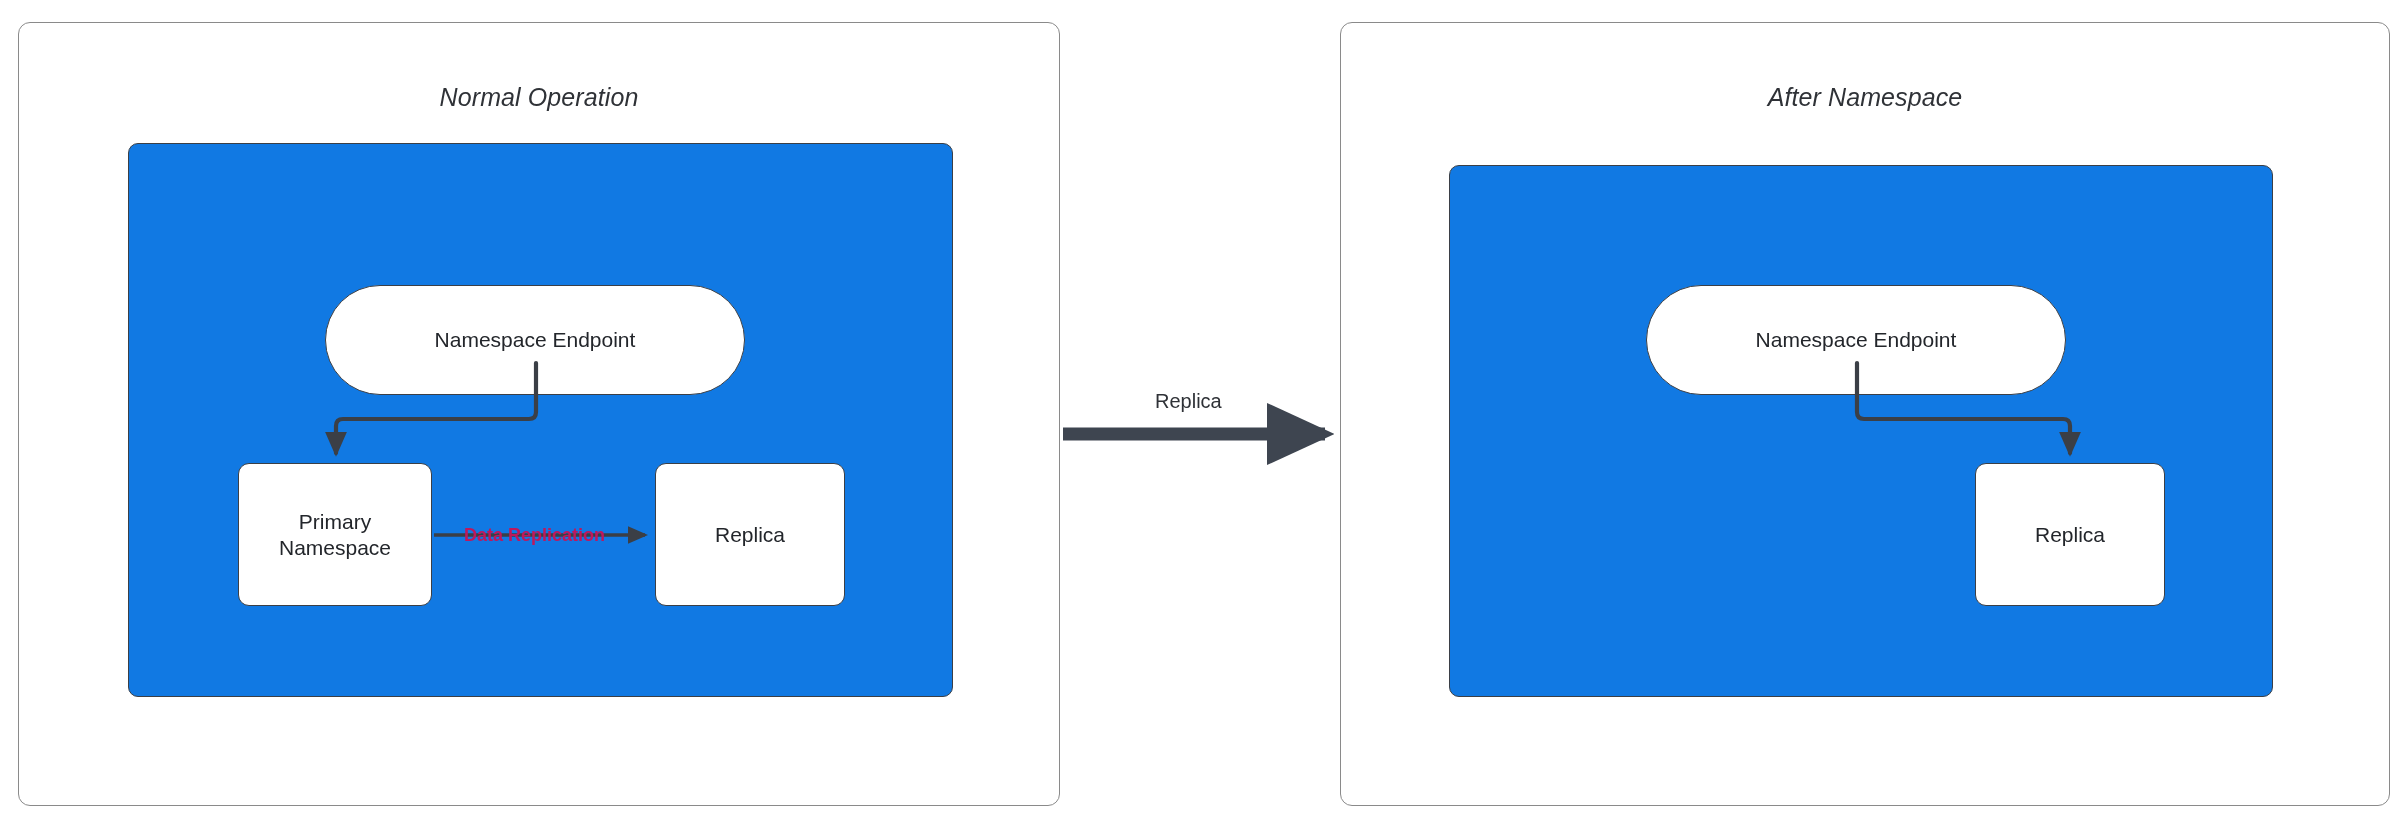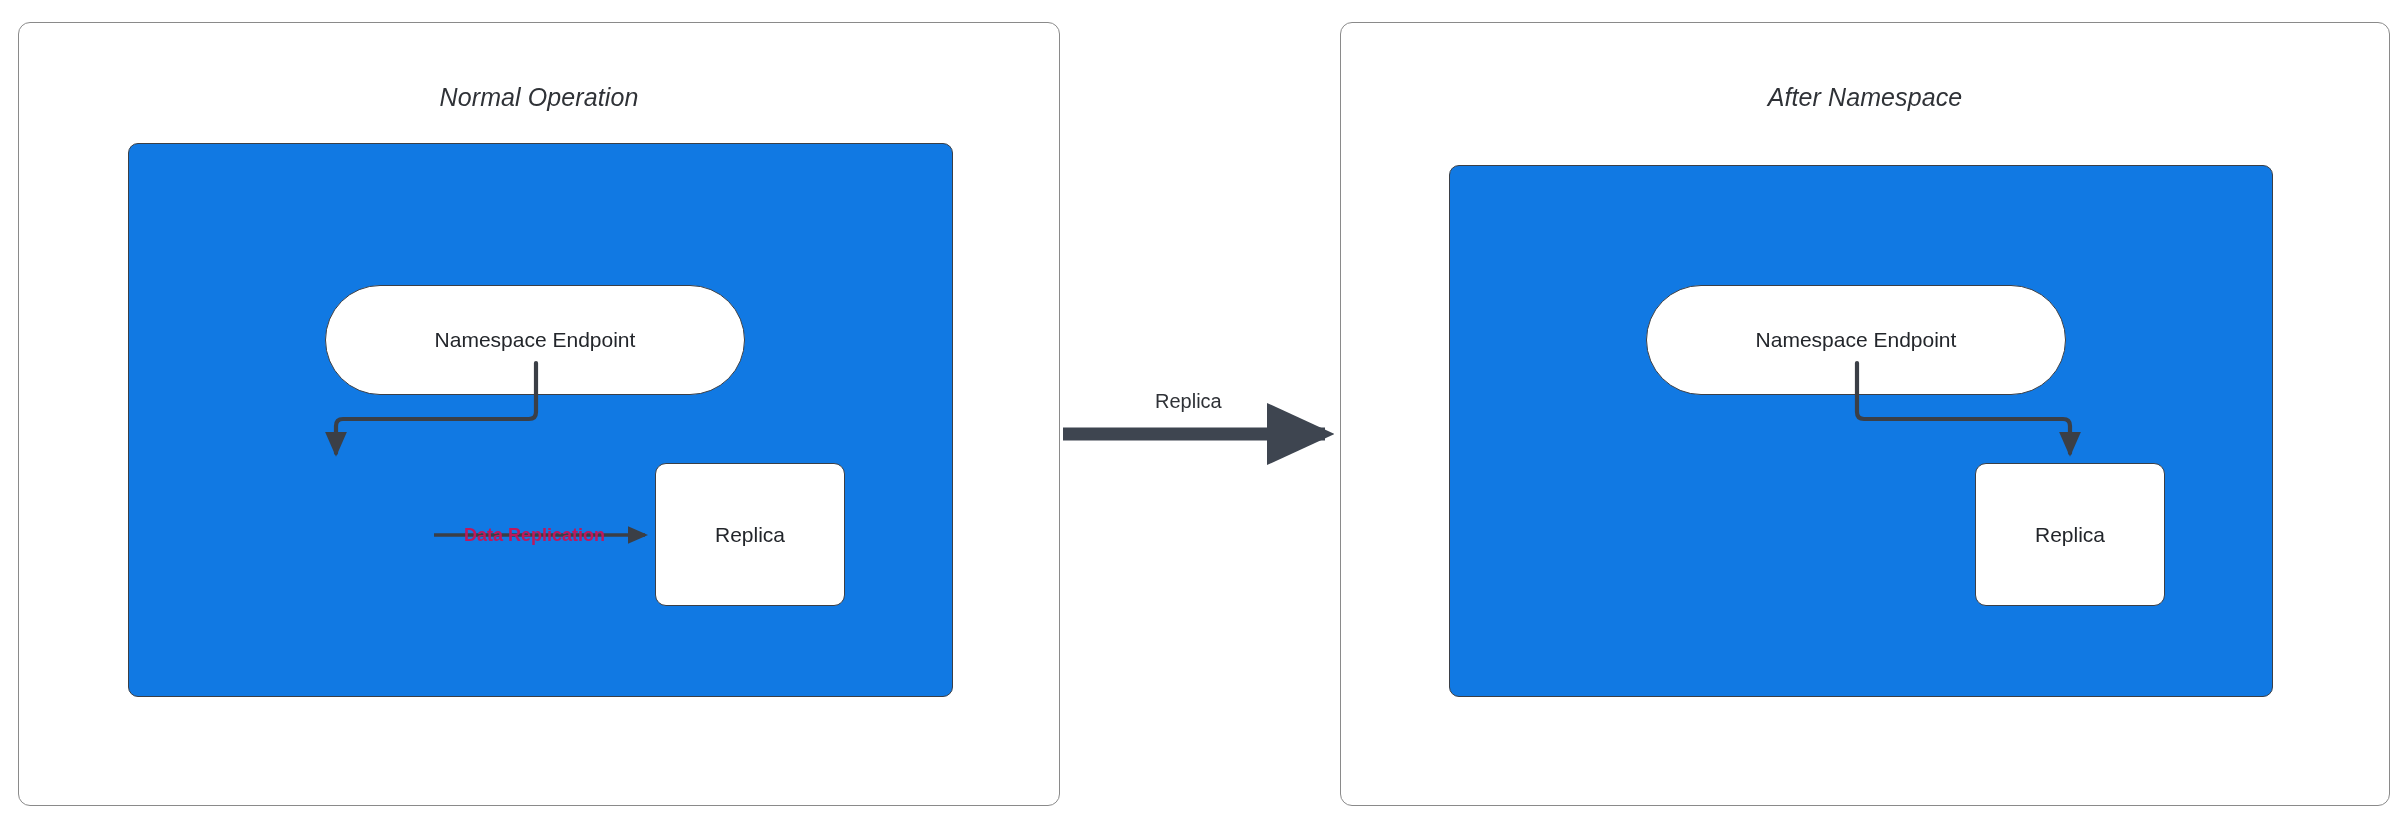--- a/index.html
+++ b/index.html
@@ -126,20 +126,26 @@
 <div id="stage">
 
   <div class="panel" id="panel-left">
     <div class="panel-title">Normal Operation</div>
   </div>
 
   <div class="blue-box" id="blue-left"></div>
 
   <div class="node pill" id="node-endpoint-left">Namespace Endpoint</div>
 
+  <div class="node rect" id="node-primary">
+    <span>
+      <span>Primary</span><br>
+      <span>Namespace</span>
+    </span>
+  </div>
 
   <div class="node rect" id="node-replica-left">Replica</div>
 
   <div class="panel" id="panel-right">
     <div class="panel-title">After Namespace</div>
   </div>
 
   <div class="blue-box" id="blue-right"></div>
 
   <div class="node pill" id="node-endpoint-right">Namespace Endpoint</div>

